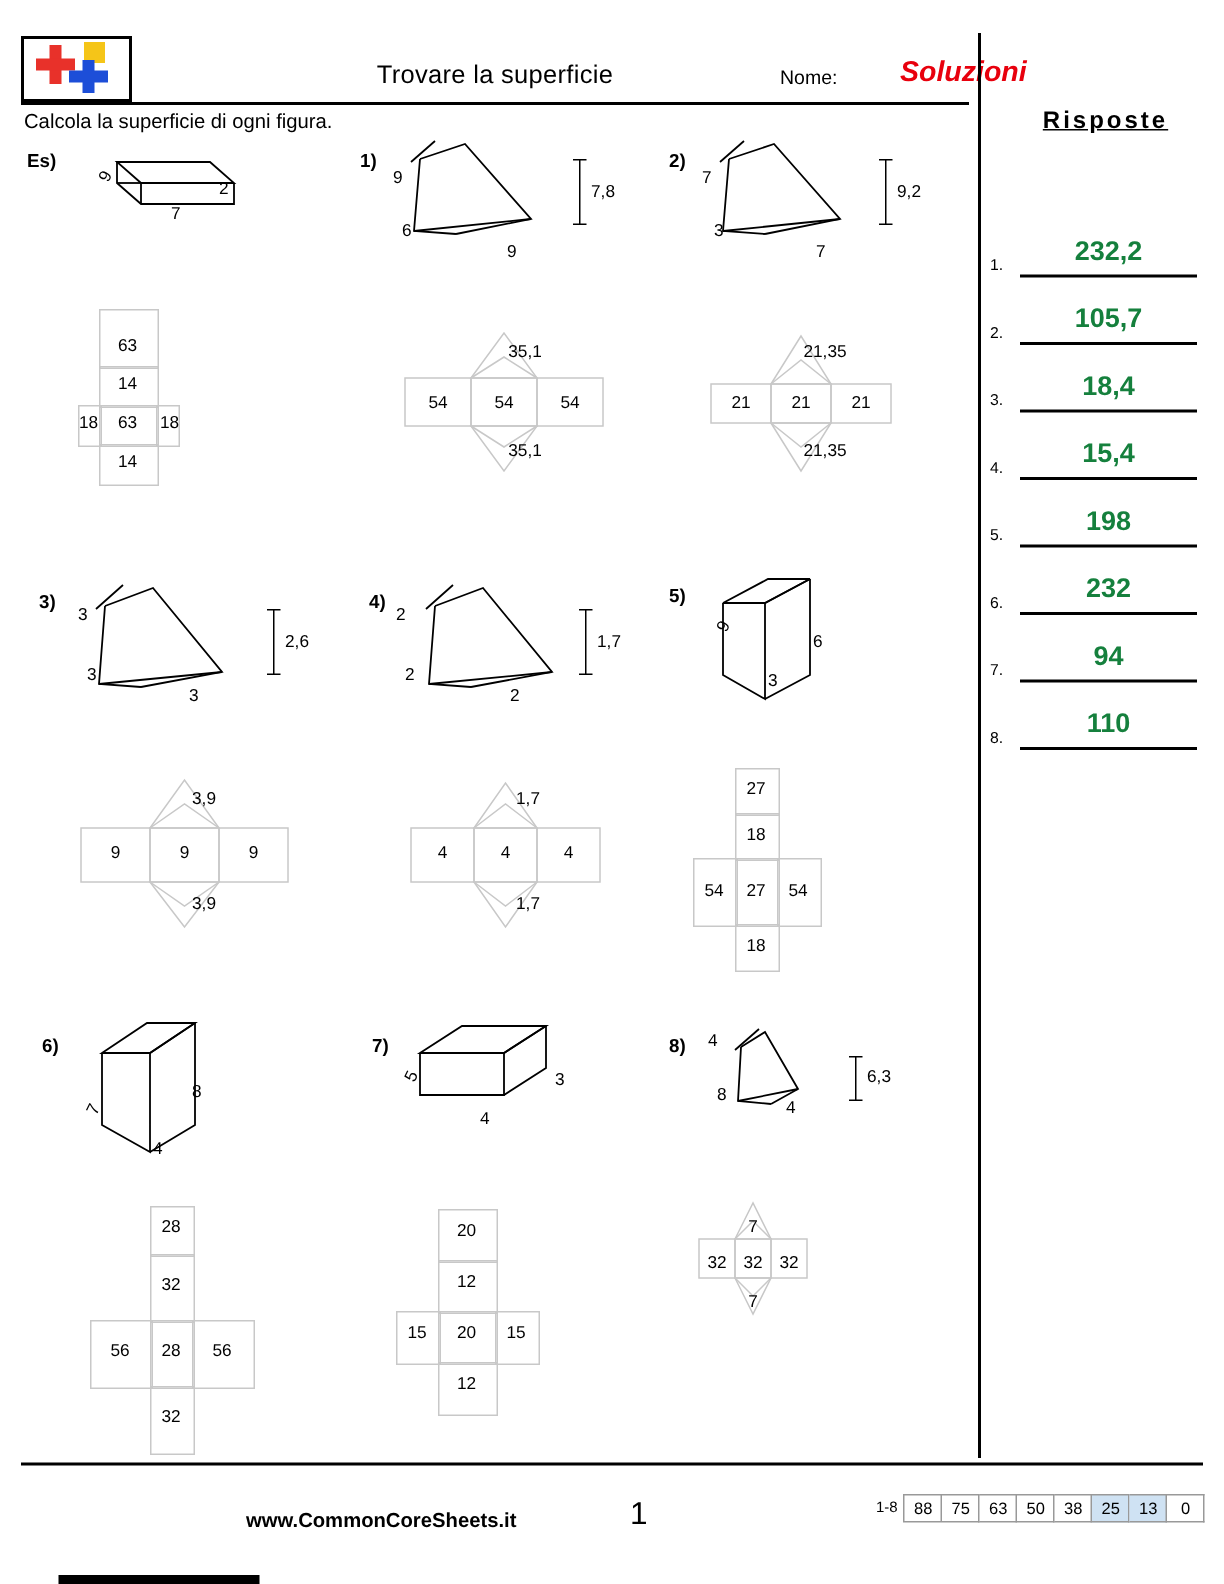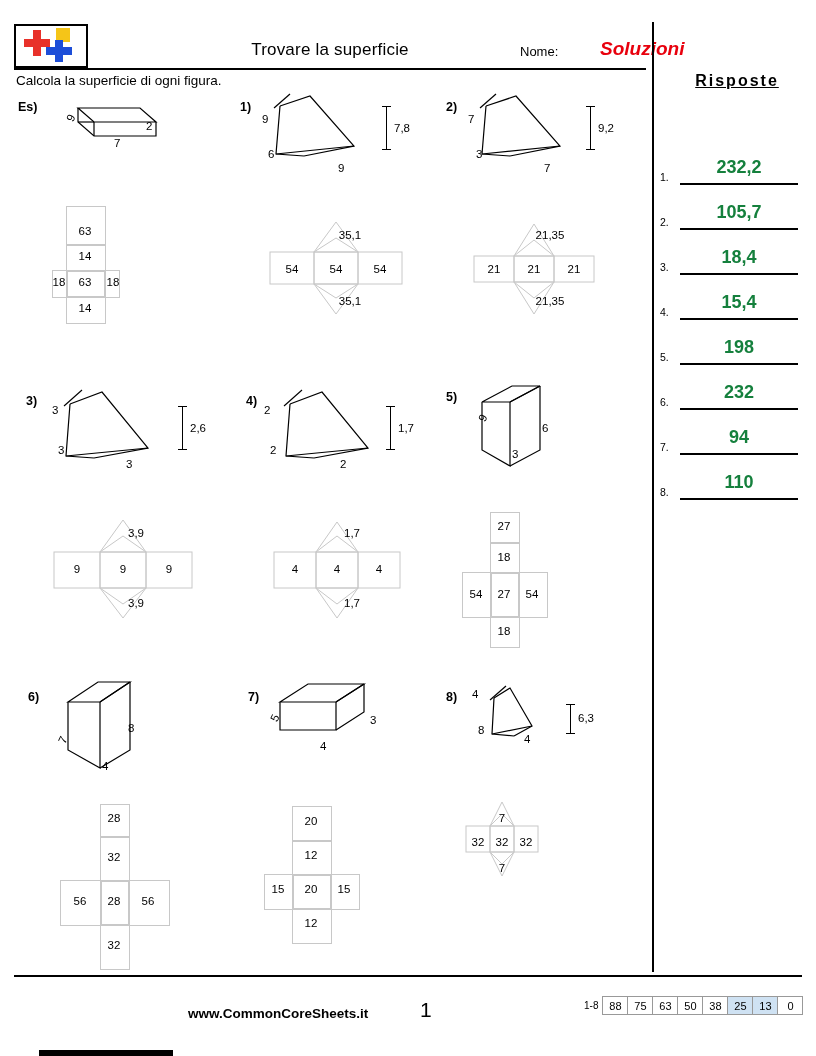--- a/index.html
+++ b/index.html
@@ -50,21 +50,21 @@
   .ans-row .line{position:absolute;left:20px;top:26px;width:118px;height:2px;background:#000;}
   .ans-row.first .val{color:#00a03c;}
 
   
   .foot-rule{position:absolute;left:14px;top:975px;width:788px;height:2px;background:#000;}
   .subject{
     position:absolute;left:28px;top:1050px;width:134px;height:26px;
     background:#000;color:#fff;font-weight:bold;font-size:15px;
     display:flex;align-items:center;justify-content:center;margin-left:11px;
   }
-  .site{position:absolute;left:188px;top:1006px;font-size:13.5px;font-weight:bold;}
+  .site{position:absolute;left:164px;top:1006px;font-size:13.5px;font-weight:bold;}
   .pageno{position:absolute;left:420px;top:998px;font-size:21px;}
   .scale{position:absolute;left:584px;top:996px;display:flex;align-items:center;}
   .scale .rng{font-size:10px;margin-right:4px;}
   .scale .cell{
     width:24px;height:17px;border:1px solid #999;border-left:none;
     font-size:11px;display:flex;align-items:center;justify-content:center;
   }
   .scale .cell.first{border-left:1px solid #999;}
   .scale .cell.hl{background:#cfe2f3;}
 

